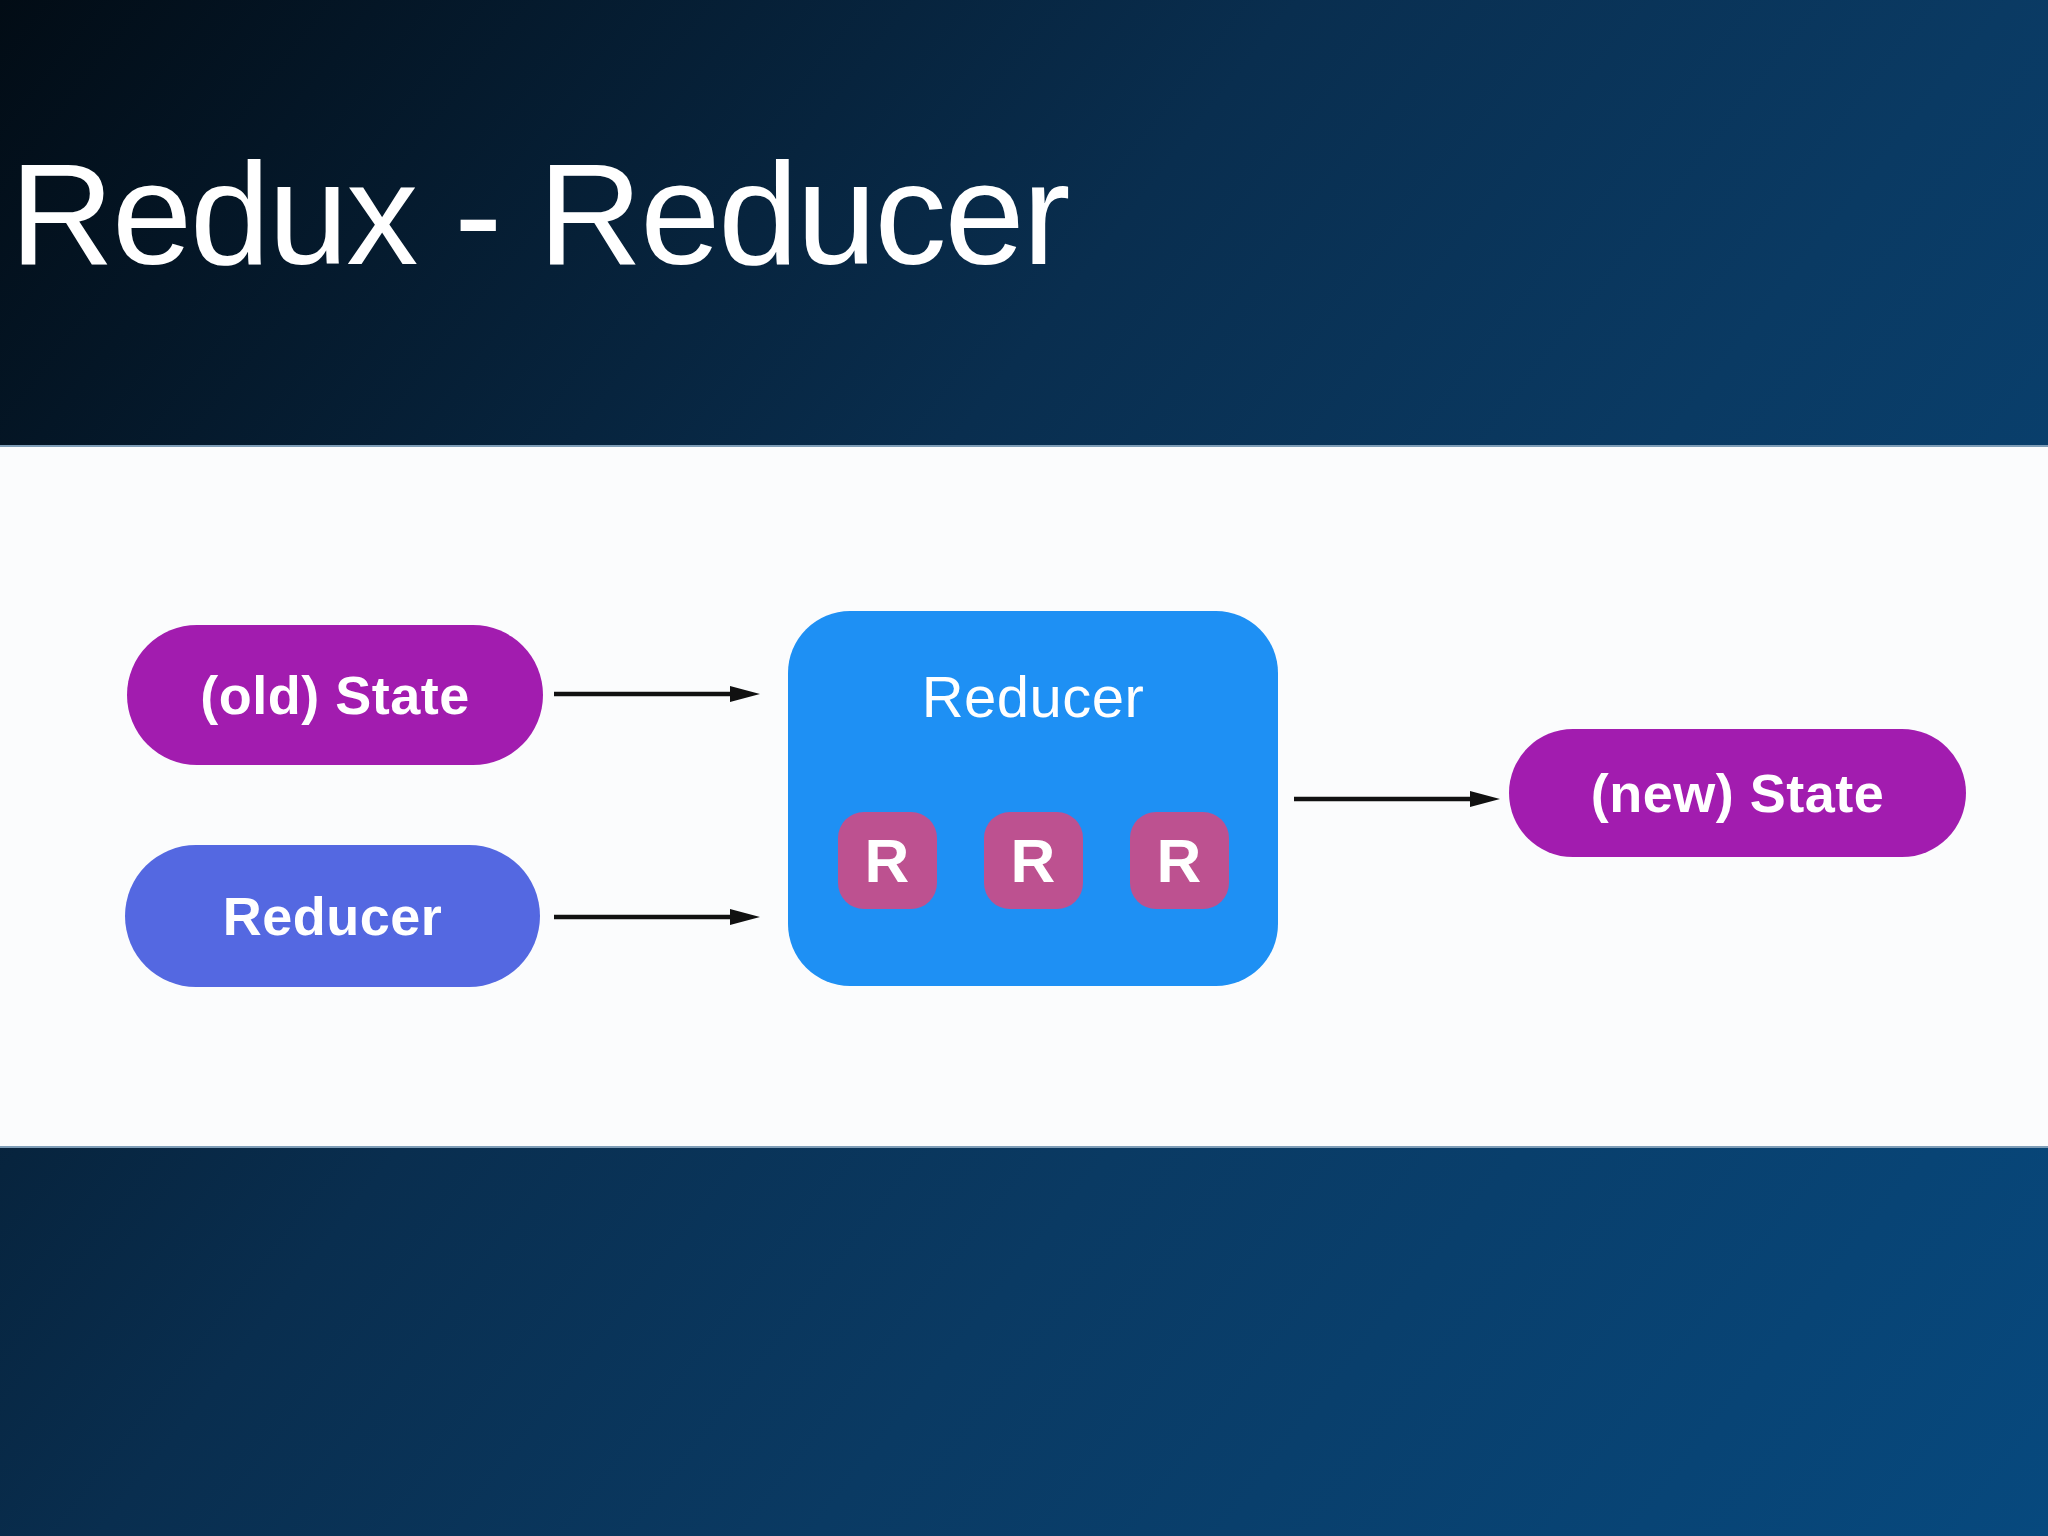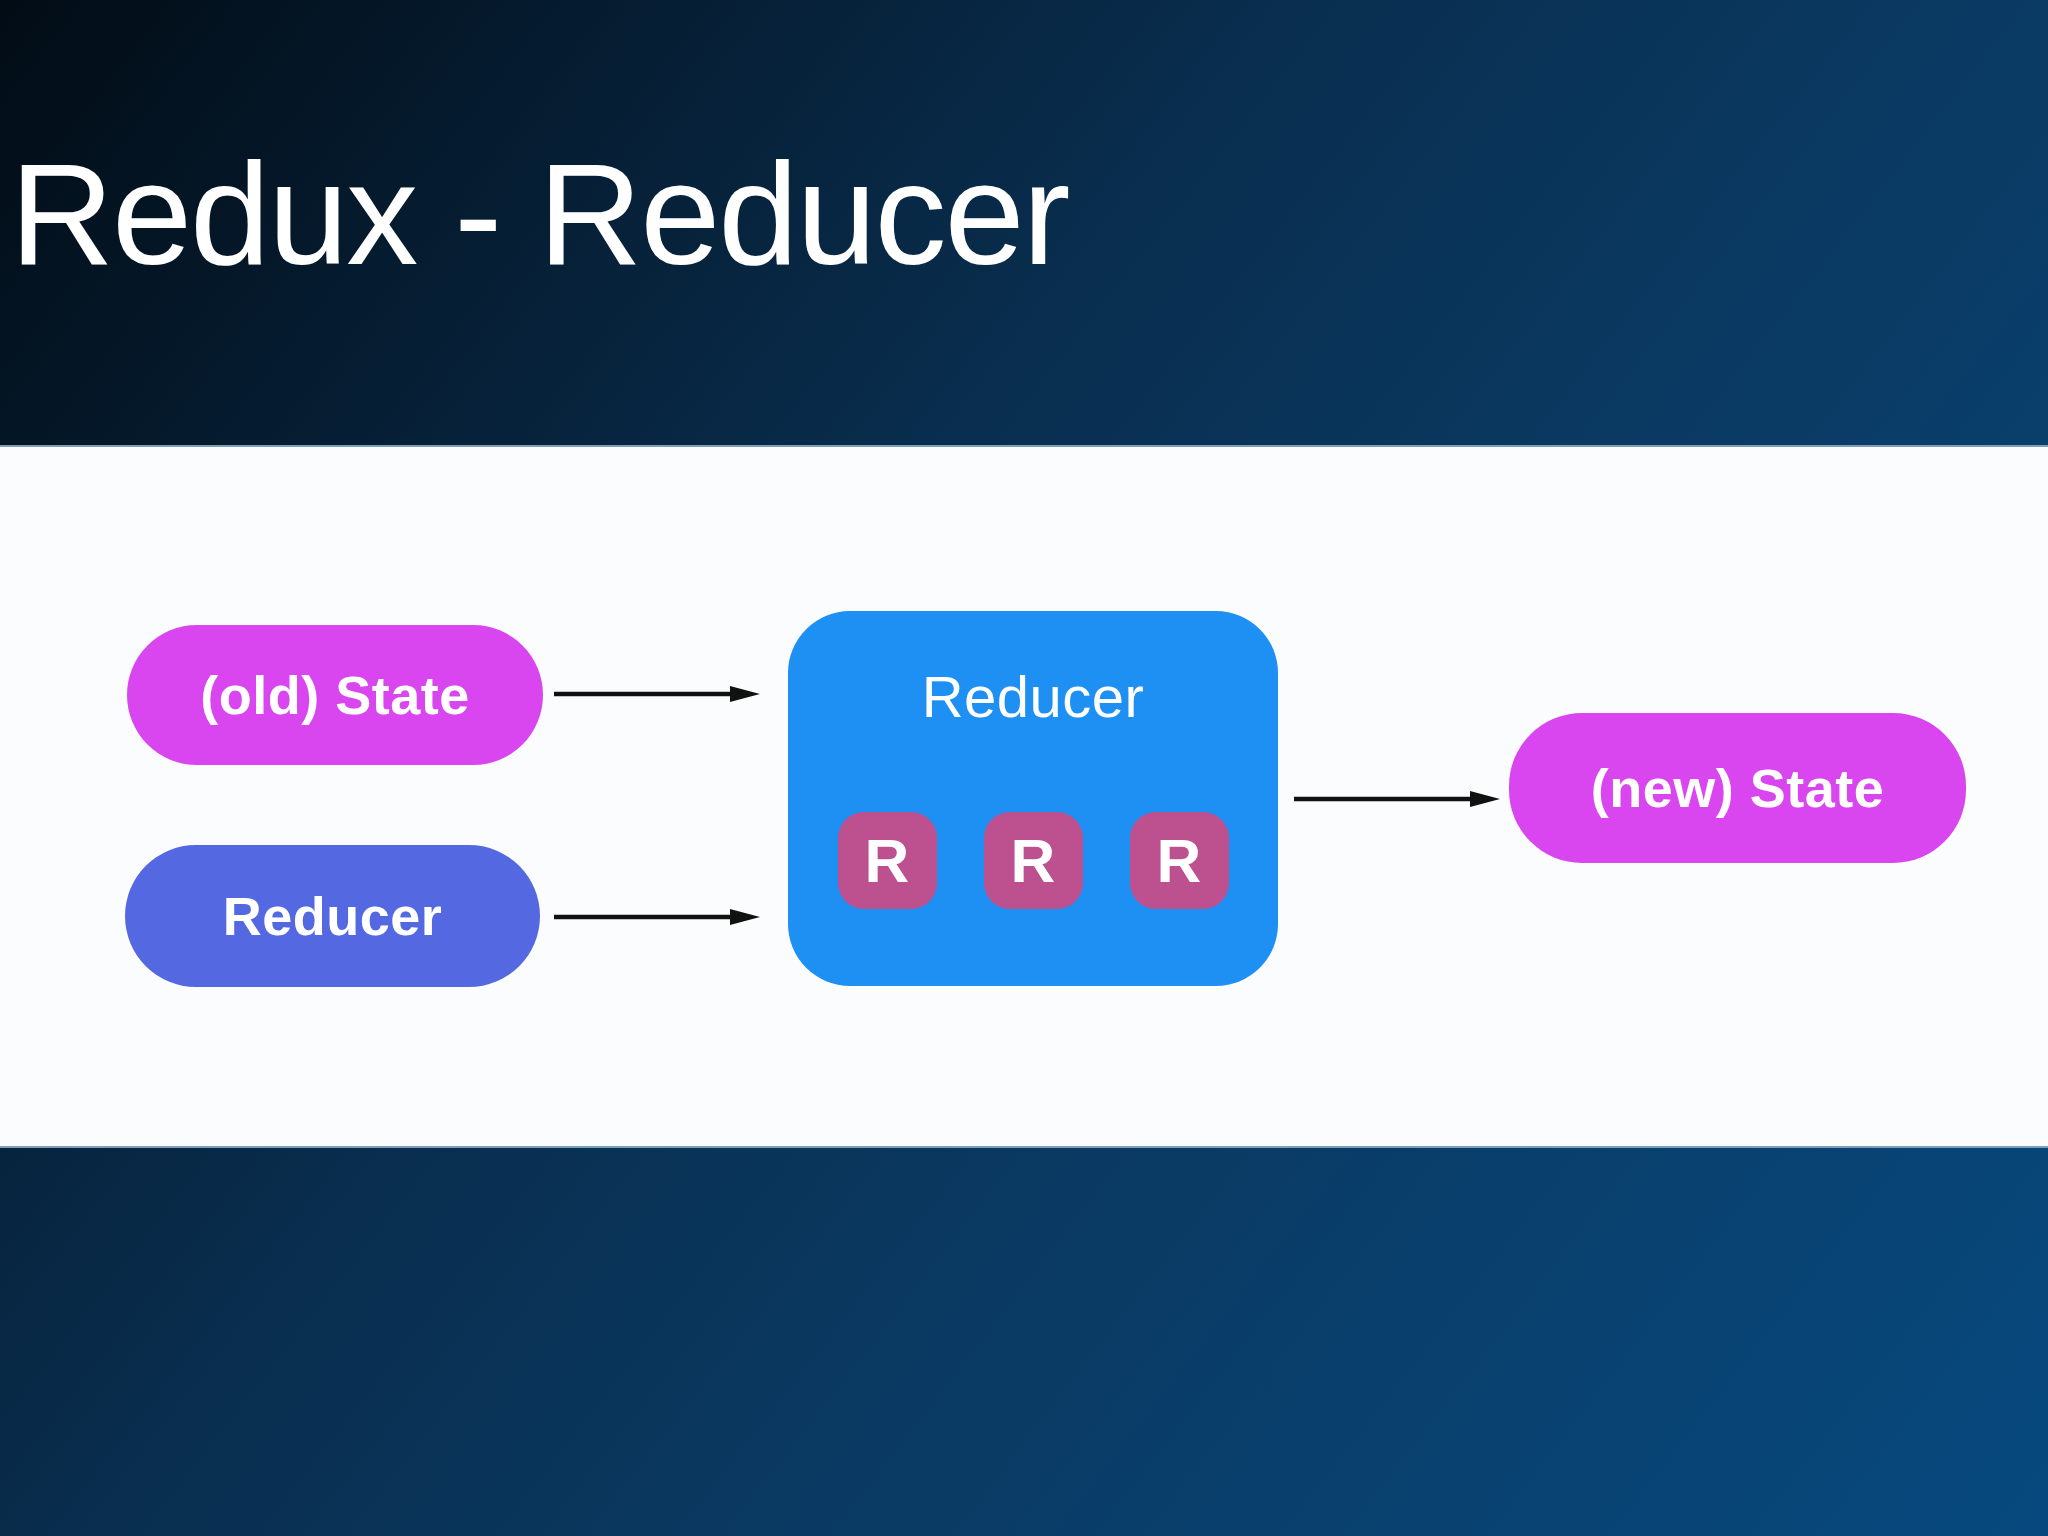--- a/index.html
+++ b/index.html
@@ -23,26 +23,26 @@
     background: #fbfcfd;
     border-top: 2px solid #7e9db7;
     border-bottom: 2px solid #7e9db7;
     box-sizing: border-box;
   }
 
   .pill {
     position: absolute; display: flex; align-items: center; justify-content: center;
     color: #ffffff; font-size: 54px; font-weight: 700; letter-spacing: 0.5px;
   }
-  .pill-dark { background: #d946ef; }
+  .pill-dark { background: #a21caf; }
   .pill-indigo { background: #5468e1; }
 
   .pill-old    { left: 127px;  top: 178px; width: 416px; height: 140px; border-radius: 70px; }
   .pill-actions{ left: 125px;  top: 398px; width: 415px; height: 142px; border-radius: 71px; }
-  .pill-new    { left: 1509px; top: 266px; width: 457px; height: 150px; border-radius: 73px; }
+  .pill-new    { left: 1509px; top: 282px; width: 457px; height: 128px; border-radius: 73px; }
 
   .reducer-box {
     position: absolute; left: 788px; top: 164px; width: 490px; height: 375px;
     background: #1e90f4; border-radius: 62px;
     display: flex; flex-direction: column; align-items: center;
   }
   .reducer-label {
     margin-top: 52px;
     color: #ffffff; font-size: 58px; font-weight: 400; letter-spacing: 0.5px;
   }

